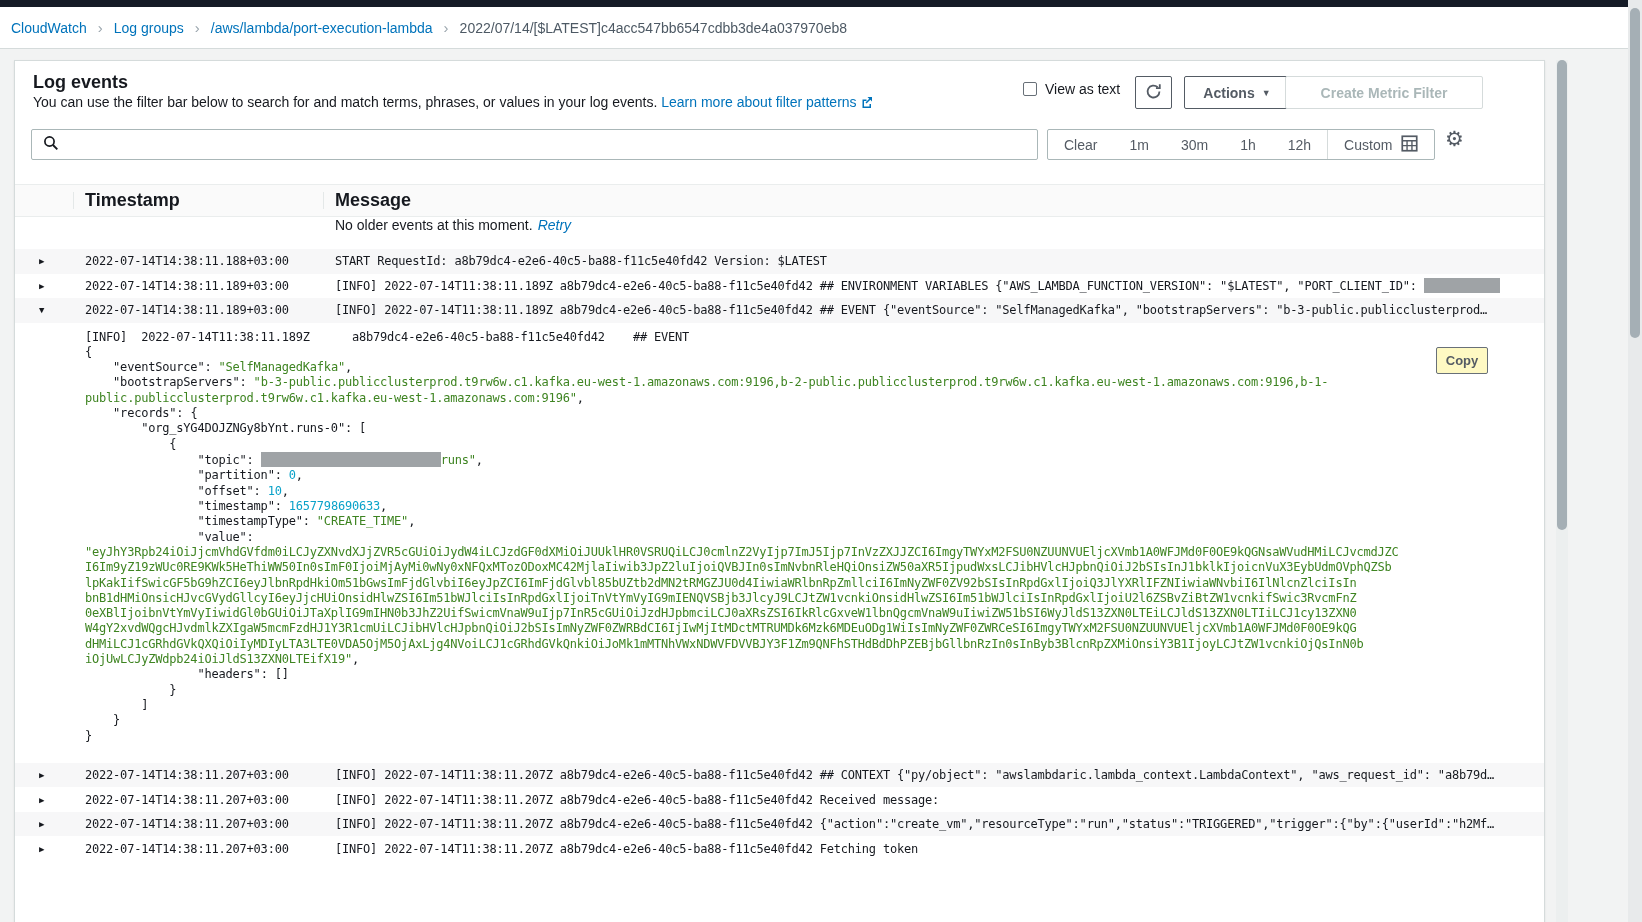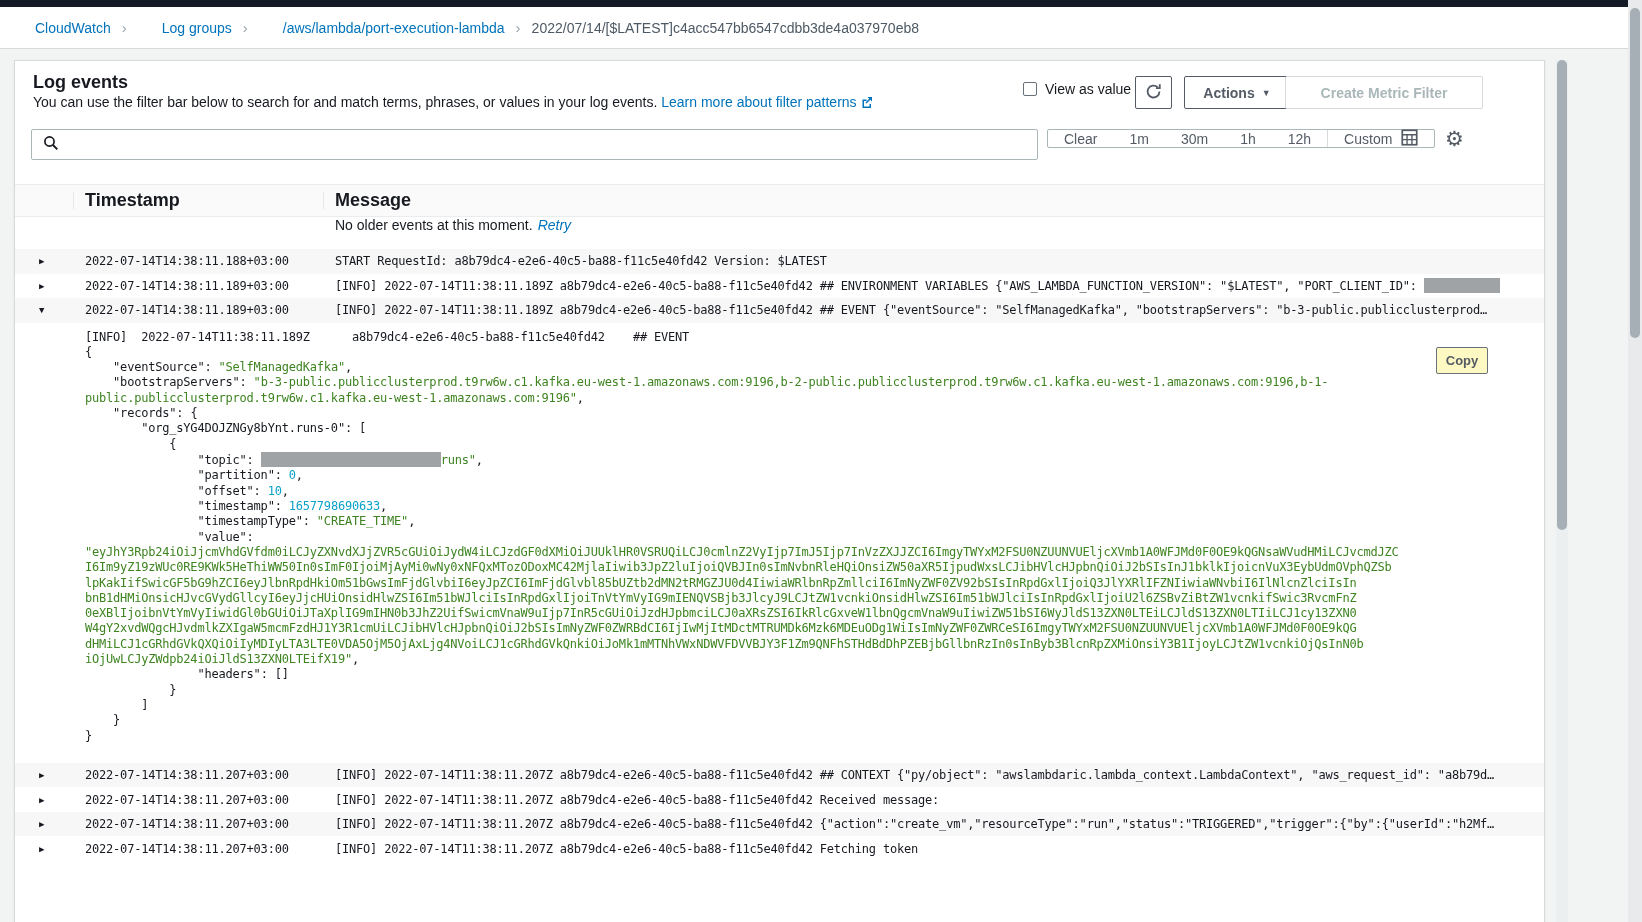--- a/index.html
+++ b/index.html
@@ -6,21 +6,21 @@
   html,body { width:1642px; height:922px; overflow:hidden; background:#f2f3f3;
     font-family:"Liberation Sans","DejaVu Sans",sans-serif; color:#16191f; }
   .mono { font-family:"DejaVu Sans Mono","Liberation Mono",monospace; letter-spacing:-0.2px; }
 
   
   #top-edge { position:absolute; left:0; top:0; width:1642px; height:7px; background:#151b26; }
 
   
   #crumb-bar { position:absolute; left:0; top:7px; width:1642px; height:42px; background:#ffffff;
     border-bottom:1px solid #d5dbdb; display:flex; align-items:center; padding-left:11px; font-size:14px; }
-  .crumb-link { color:#0073bb; cursor:pointer;margin-left:24px; }
+  .crumb-link { color:#0073bb; cursor:pointer; }
   .crumb-sep { color:#9aa5ad; margin:0 11px; font-size:15px; }
   .crumb-current { color:#4d5964; }
 
   
   #card { position:absolute; left:14px; top:60px; width:1531px; height:862px; background:#ffffff;
     border:1px solid #d5dbdb; border-bottom:none; box-shadow:0 1px 2px rgba(0,0,0,.08); }
 
   #page-title { position:absolute; left:18px; top:11px; font-size:18px; font-weight:bold; color:#16191f; }
   #page-desc { position:absolute; left:18px; top:33px; font-size:14px; color:#16191f; white-space:nowrap; }
   .blue-link { color:#0073bb; cursor:pointer; }
@@ -36,21 +36,21 @@
   #actions-btn .caret { font-size:9px; margin-top:1px; }
   #cmf-btn { left:1270px; width:198px; color:#aab7b8; border-color:#d5dbdb; cursor:default; }
 
   
   #filter-input-wrap { position:absolute; left:16px; top:68px; width:1007px; height:31px;
     border:1px solid #aab7b8; border-radius:2px; background:#fff; display:flex; align-items:center; }
   #filter-input-wrap svg { margin:0 8px 0 11px; flex:none; }
   #filter-input { border:none; outline:none; width:100%; font-size:14px; font-style:italic; color:#555; background:transparent; }
   #filter-input::placeholder { color:#879596; font-style:italic; }
 
-  #range-group { position:absolute; left:1032px; top:68px; height:19px; border:1px solid #aab7b8; border-radius:2px;
+  #range-group { position:absolute; left:1032px; top:68px; height:31px; border:1px solid #aab7b8; border-radius:2px;
     background:#fff; display:flex; align-items:stretch; font-size:14px; color:#545b64; }
   .range-item { display:flex; align-items:center; padding:0 16px; cursor:pointer; white-space:nowrap; }
   .range-div { width:1px; background:#d5dbdb; margin:0; }
   #custom-item { gap:9px; }
 
   #settings-gear { position:absolute; left:1430px; top:66px; font-size:21px; color:#545b64; cursor:pointer;
     font-family:"DejaVu Sans",sans-serif; }
 
   
   #table { position:absolute; left:0; top:123px; width:100%; }
@@ -109,21 +109,21 @@
   <div id="page-desc">
     <span>You can use the filter bar below to search for and match terms, phrases, or values in your log events.</span>
     <span class="blue-link">Learn more about filter patterns</span><span class="ext-icon"><svg width="12" height="12" viewBox="0 0 12 12">
           <path d="M1.5 3.5h4v1.5h-2.5v5.5h5.5V8h1.5v4h-8.5z" fill="currentColor"></path>
           <path d="M6.5 1h4.5v4.5L9.3 3.8 5.6 7.5 4.5 6.4l3.7-3.7z" fill="currentColor"></path>
         </svg></span>
   </div>
 
   <div id="view-as-text">
     <span class="box"></span>
-    <span>View as value</span>
+    <span>View as text</span>
   </div>
 
   <button class="btn" id="refresh-btn">
     <span><svg width="17" height="17" viewBox="0 0 16 16">
           <path d="M13.6 8a5.6 5.6 0 1 1-1.7-4" fill="none" stroke="currentColor" stroke-width="1.7"></path>
           <path d="M13.9 1.2v3.6h-3.6" fill="none" stroke="currentColor" stroke-width="1.7"></path>
         </svg></span>
   </button>
 
   <button class="btn" id="actions-btn">

